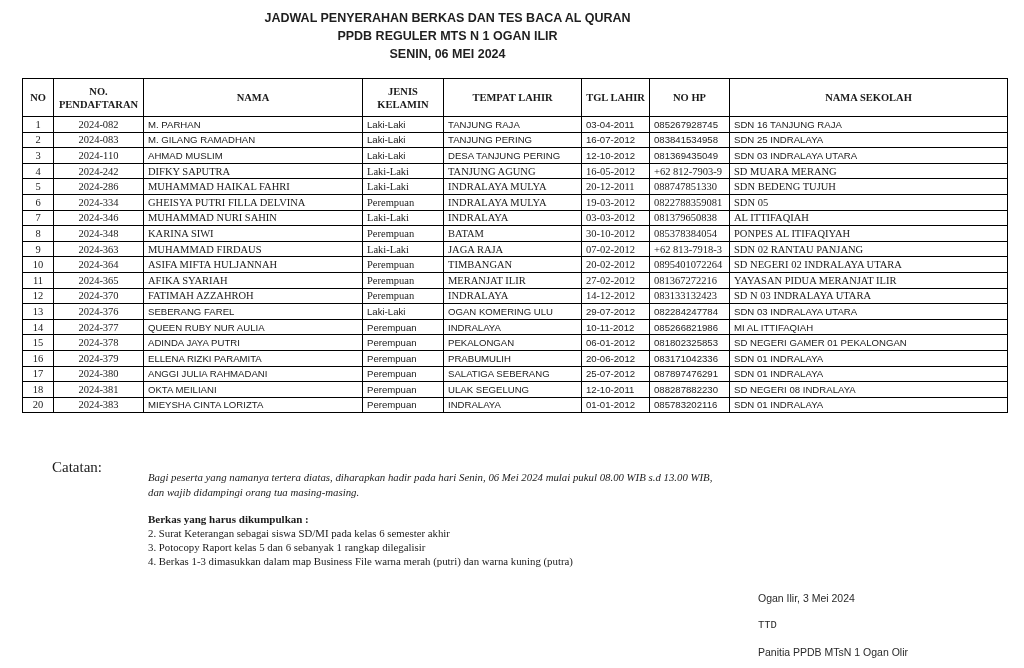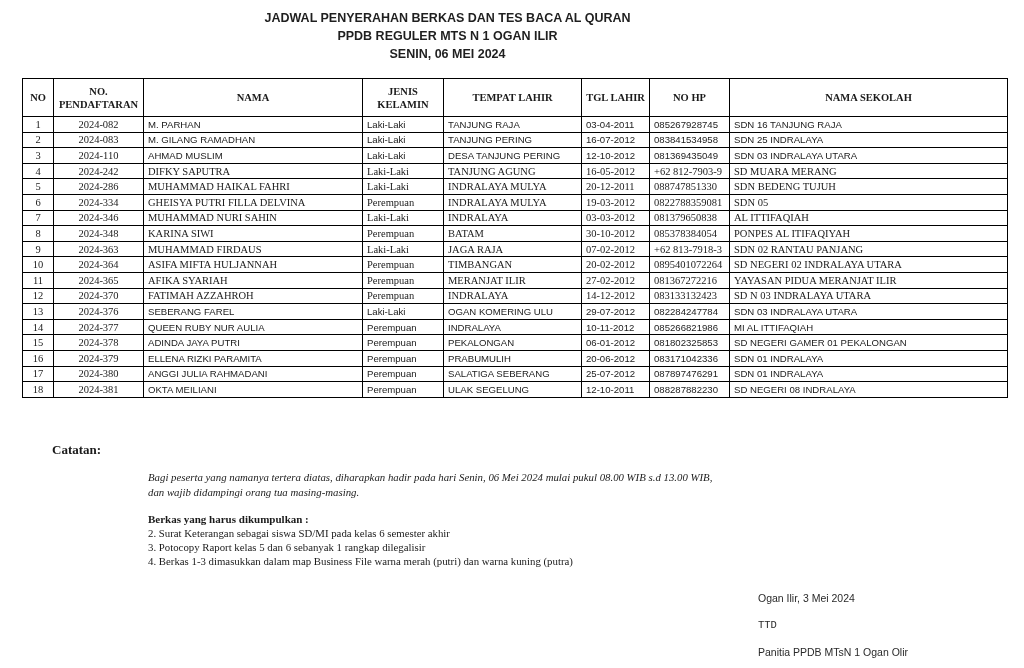--- a/index.html
+++ b/index.html
@@ -49,22 +49,22 @@
   table.schedule td:nth-child(1),
   table.schedule td:nth-child(2) {
     text-align: center;
     font-family: "Liberation Serif", serif;
     font-size: 10.5px;
     padding: 0 1px;
   }
   tr.serif td { font-family: "Liberation Serif", serif; font-size: 10.5px; }
   tr.sans  td { font-family: "Liberation Sans", sans-serif; font-size: 9.6px; }
   .notes-label {
-    position: absolute; left: 52px; top: 442px;
-    font-weight: bold; font-size: 13px;
+    position: absolute; left: 52px; top: 459px;
+    font-weight: normal; font-size: 15px;
   }
   .notes-par { position: absolute; left: 148px; top: 470px; font-size: 10.8px; line-height: 14.5px; font-style: italic; }
   .docs-title { position: absolute; left: 148px; top: 513px; font-weight: bold; font-size: 11px; }
   .docs-list { position: absolute; left: 148px; top: 527px; font-size: 10.8px; line-height: 13.8px; list-style: none; }
   .sig { position: absolute; left: 758px; font-family: "Liberation Sans", sans-serif; font-size: 10.5px; color: #2a2a2a; }
   .sig-1 { top: 592px; }
   .sig-2 { top: 619px; font-family: Liberation Mono, monospace; }
   .sig-3 { top: 646px; }
 </style>
 </head>
@@ -273,20 +273,30 @@
       <tr class="sans">
         <td>18</td>
         <td>2024-381</td>
         <td>OKTA MEILIANI</td>
         <td>Perempuan</td>
         <td>ULAK SEGELUNG</td>
         <td>12-10-2011</td>
         <td>088287882230</td>
         <td>SD NEGERI 08 INDRALAYA</td>
       </tr>
+      <tr class="sans">
+        <td>20</td>
+        <td>2024-383</td>
+        <td>MIEYSHA CINTA LORIZTA</td>
+        <td>Perempuan</td>
+        <td>INDRALAYA</td>
+        <td>01-01-2012</td>
+        <td>085783202116</td>
+        <td>SDN 01 INDRALAYA</td>
+      </tr>
     </tbody>
 </table>
 
 <div class="notes-label">Catatan:</div>
 <div class="notes-par">
   <div>Bagi peserta yang namanya tertera diatas, diharapkan hadir pada hari Senin, 06 Mei 2024 mulai pukul 08.00 WIB s.d 13.00 WIB,</div>
   <div>dan wajib didampingi orang tua masing-masing.</div>
 </div>
 <div class="docs-title">Berkas yang harus dikumpulkan :</div>
 <ul class="docs-list">

